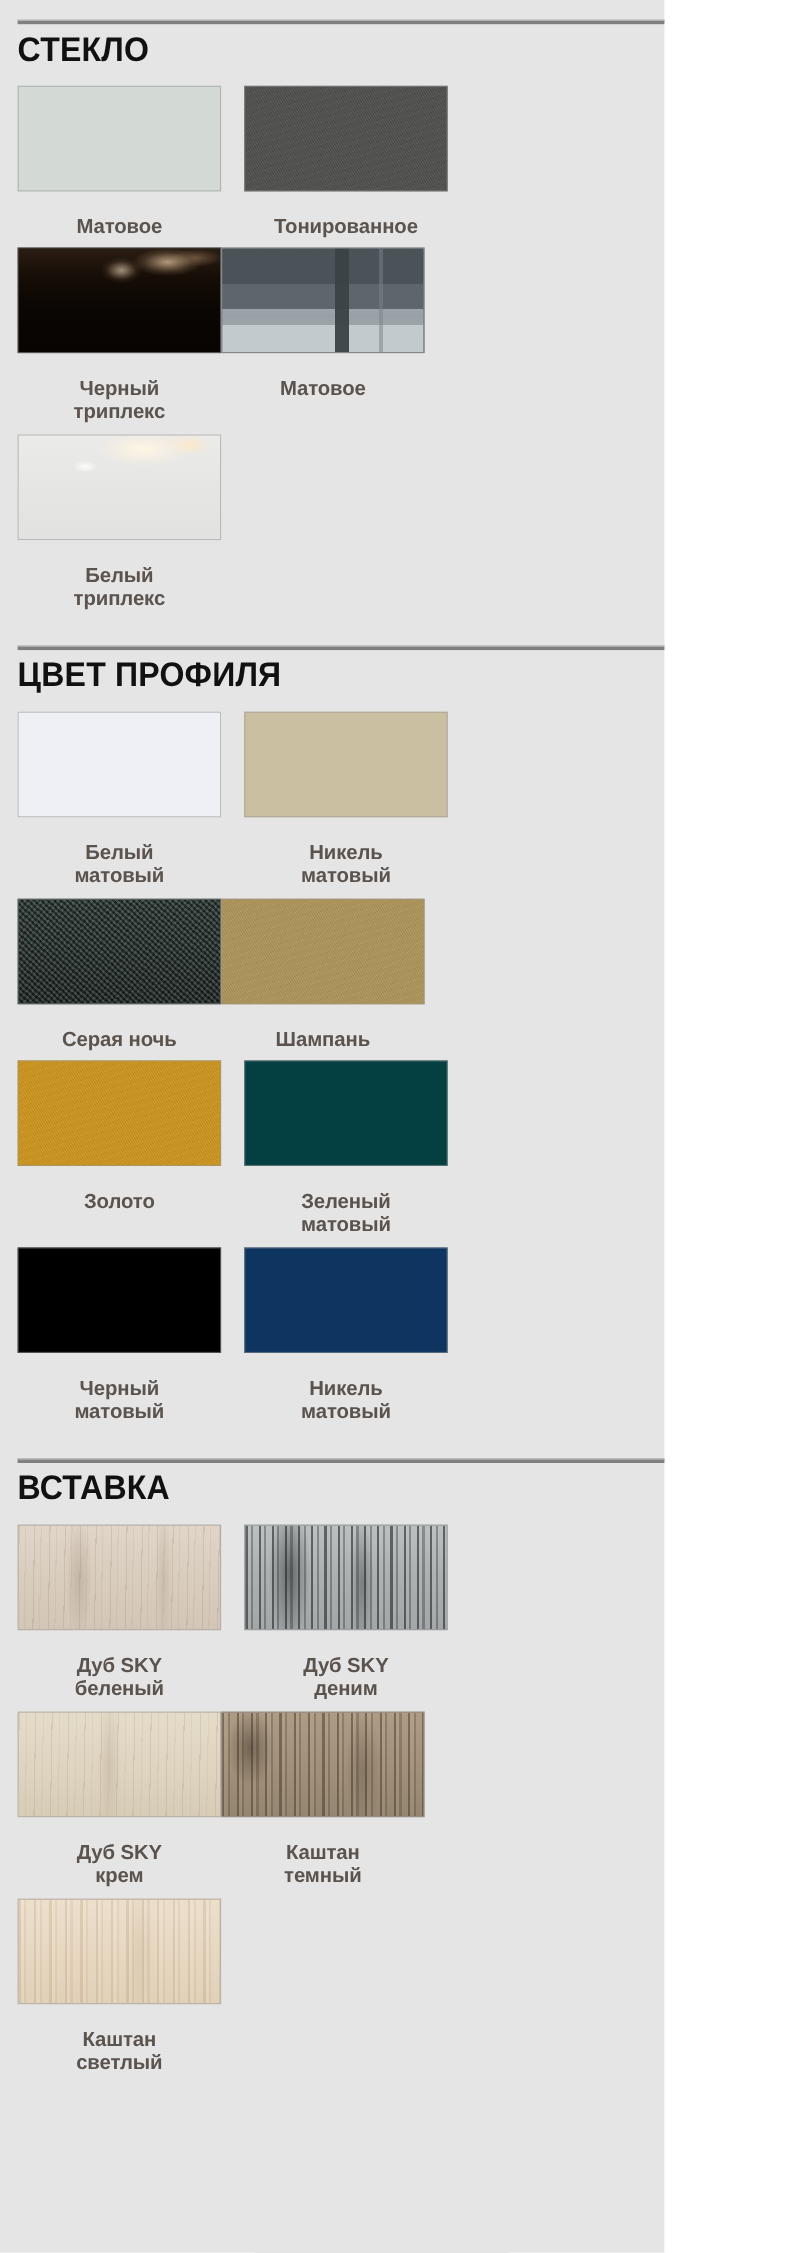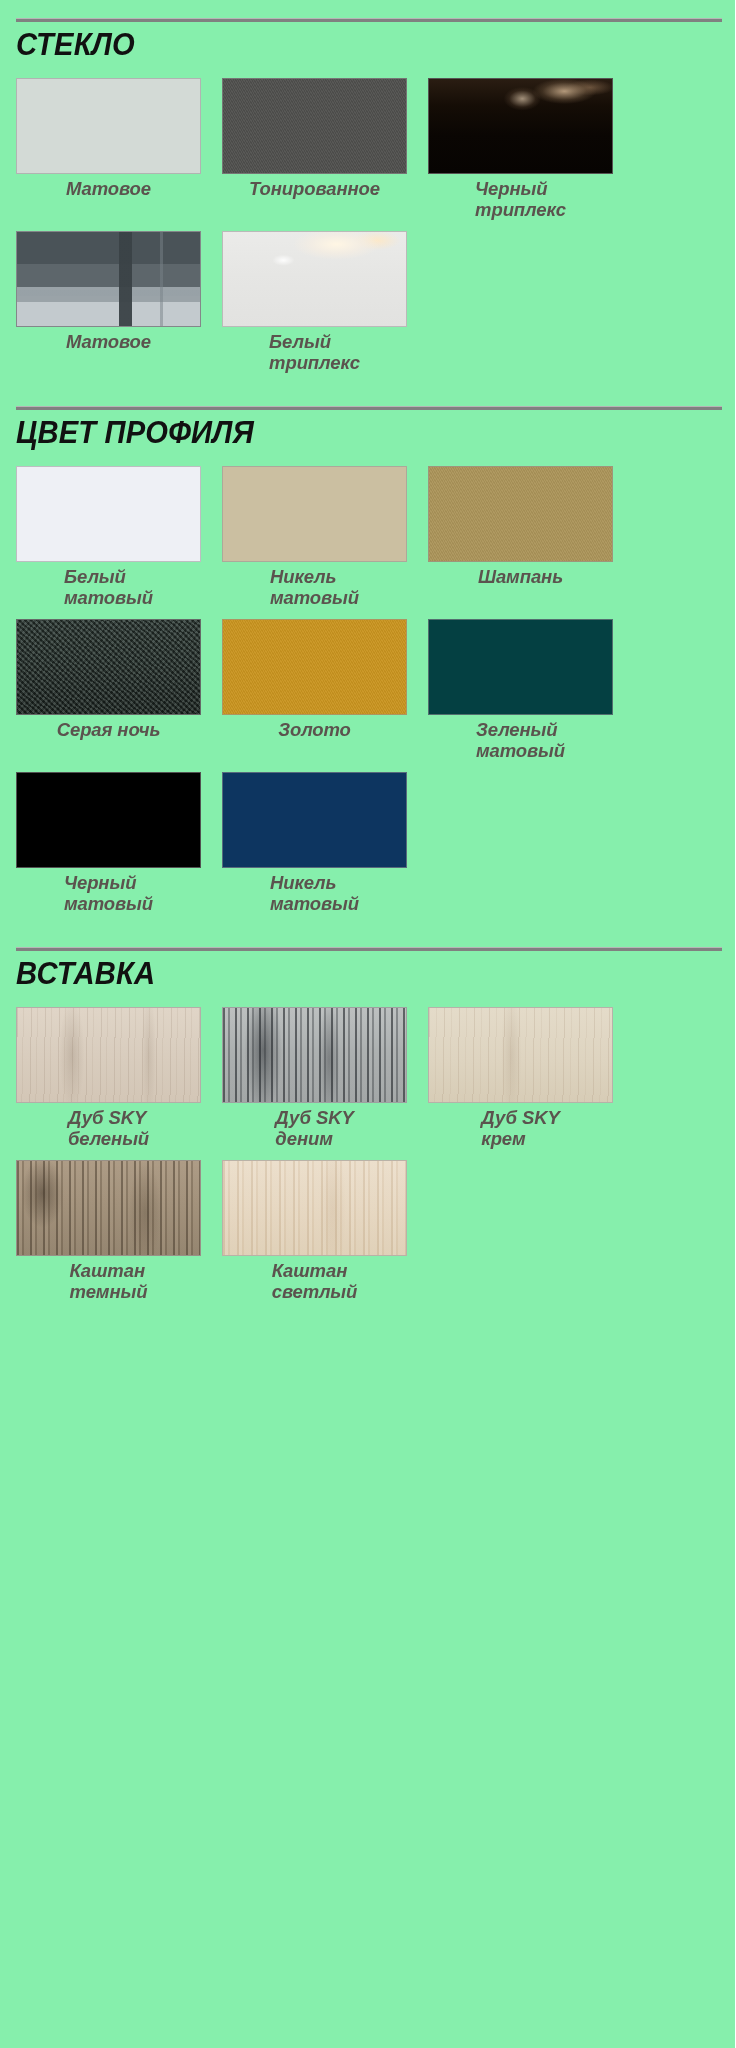--- a/index.html
+++ b/index.html
@@ -10,26 +10,25 @@
     background: #ffffff;
   }
 
   body {
     font-family: "Liberation Sans", sans-serif;
     color: #5b534e;
     -webkit-font-smoothing: antialiased;
   }
 
   .page {
-    width: 735px;
+    width: 604px;
     min-height: 2048px;
-    background: #86efac;
+    background: #e5e5e5;
     position: relative;
     overflow: hidden;
-    font-style: italic;
   }
 
   
   .section { padding: 0 16px 0 16px; }
   .section--glass   { padding-top: 18px; }
   .section--profile { padding-top: 22px; }
   .section--insert  { padding-top: 22px; }
 
   .divider {
     height: 4px;
@@ -72,25 +71,25 @@
   .swatch {
     width: 185px;
     height: 96px;
     border: 1px solid rgba(150,150,150,0.55);
     position: relative;
     overflow: hidden;
     background-color: #ccc;
   }
 
   .caption {
-    margin-top: 5px;
+    margin-top: 22px;
     font-size: 18.5px;
     line-height: 1.12;
     font-weight: bold;
-    text-align: left;
+    text-align: center;
     color: #5b534e;
     letter-spacing: -0.1px;
     white-space: pre-line;
     min-height: 23px;
   }
 
   .cell--tall .caption { min-height: 46px; }
 
   
   .tx { position: absolute; inset: 0; }
@@ -269,30 +268,30 @@
 матовый</div>
         </div>
         <div class="cell cell--tall">
           <div class="swatch" style="background-color: rgb(203, 191, 161);">
             <div class="tx"></div>
           </div>
           <div class="caption">Никель
 матовый</div>
         </div>
         <div class="cell">
+          <div class="swatch" style="background-color: rgb(42, 54, 49);">
+            <div class="tx tx-greynight"></div>
+          </div>
+          <div class="caption">Серая ночь</div>
+        </div>
+        <div class="cell">
           <div class="swatch" style="background-color: rgb(171, 148, 89);">
             <div class="tx tx-matte"></div>
           </div>
           <div class="caption">Шампань</div>
-        </div>
-        <div class="cell">
-          <div class="swatch" style="background-color: rgb(42, 54, 49);">
-            <div class="tx tx-greynight"></div>
-          </div>
-          <div class="caption">Серая ночь</div>
         </div>
         <div class="cell">
           <div class="swatch" style="background-color: rgb(201, 148, 31);">
             <div class="tx tx-matte"></div>
           </div>
           <div class="caption">Золото</div>
         </div>
         <div class="cell cell--tall">
           <div class="swatch" style="background-color: rgb(4, 64, 66);">
             <div class="tx"></div>

